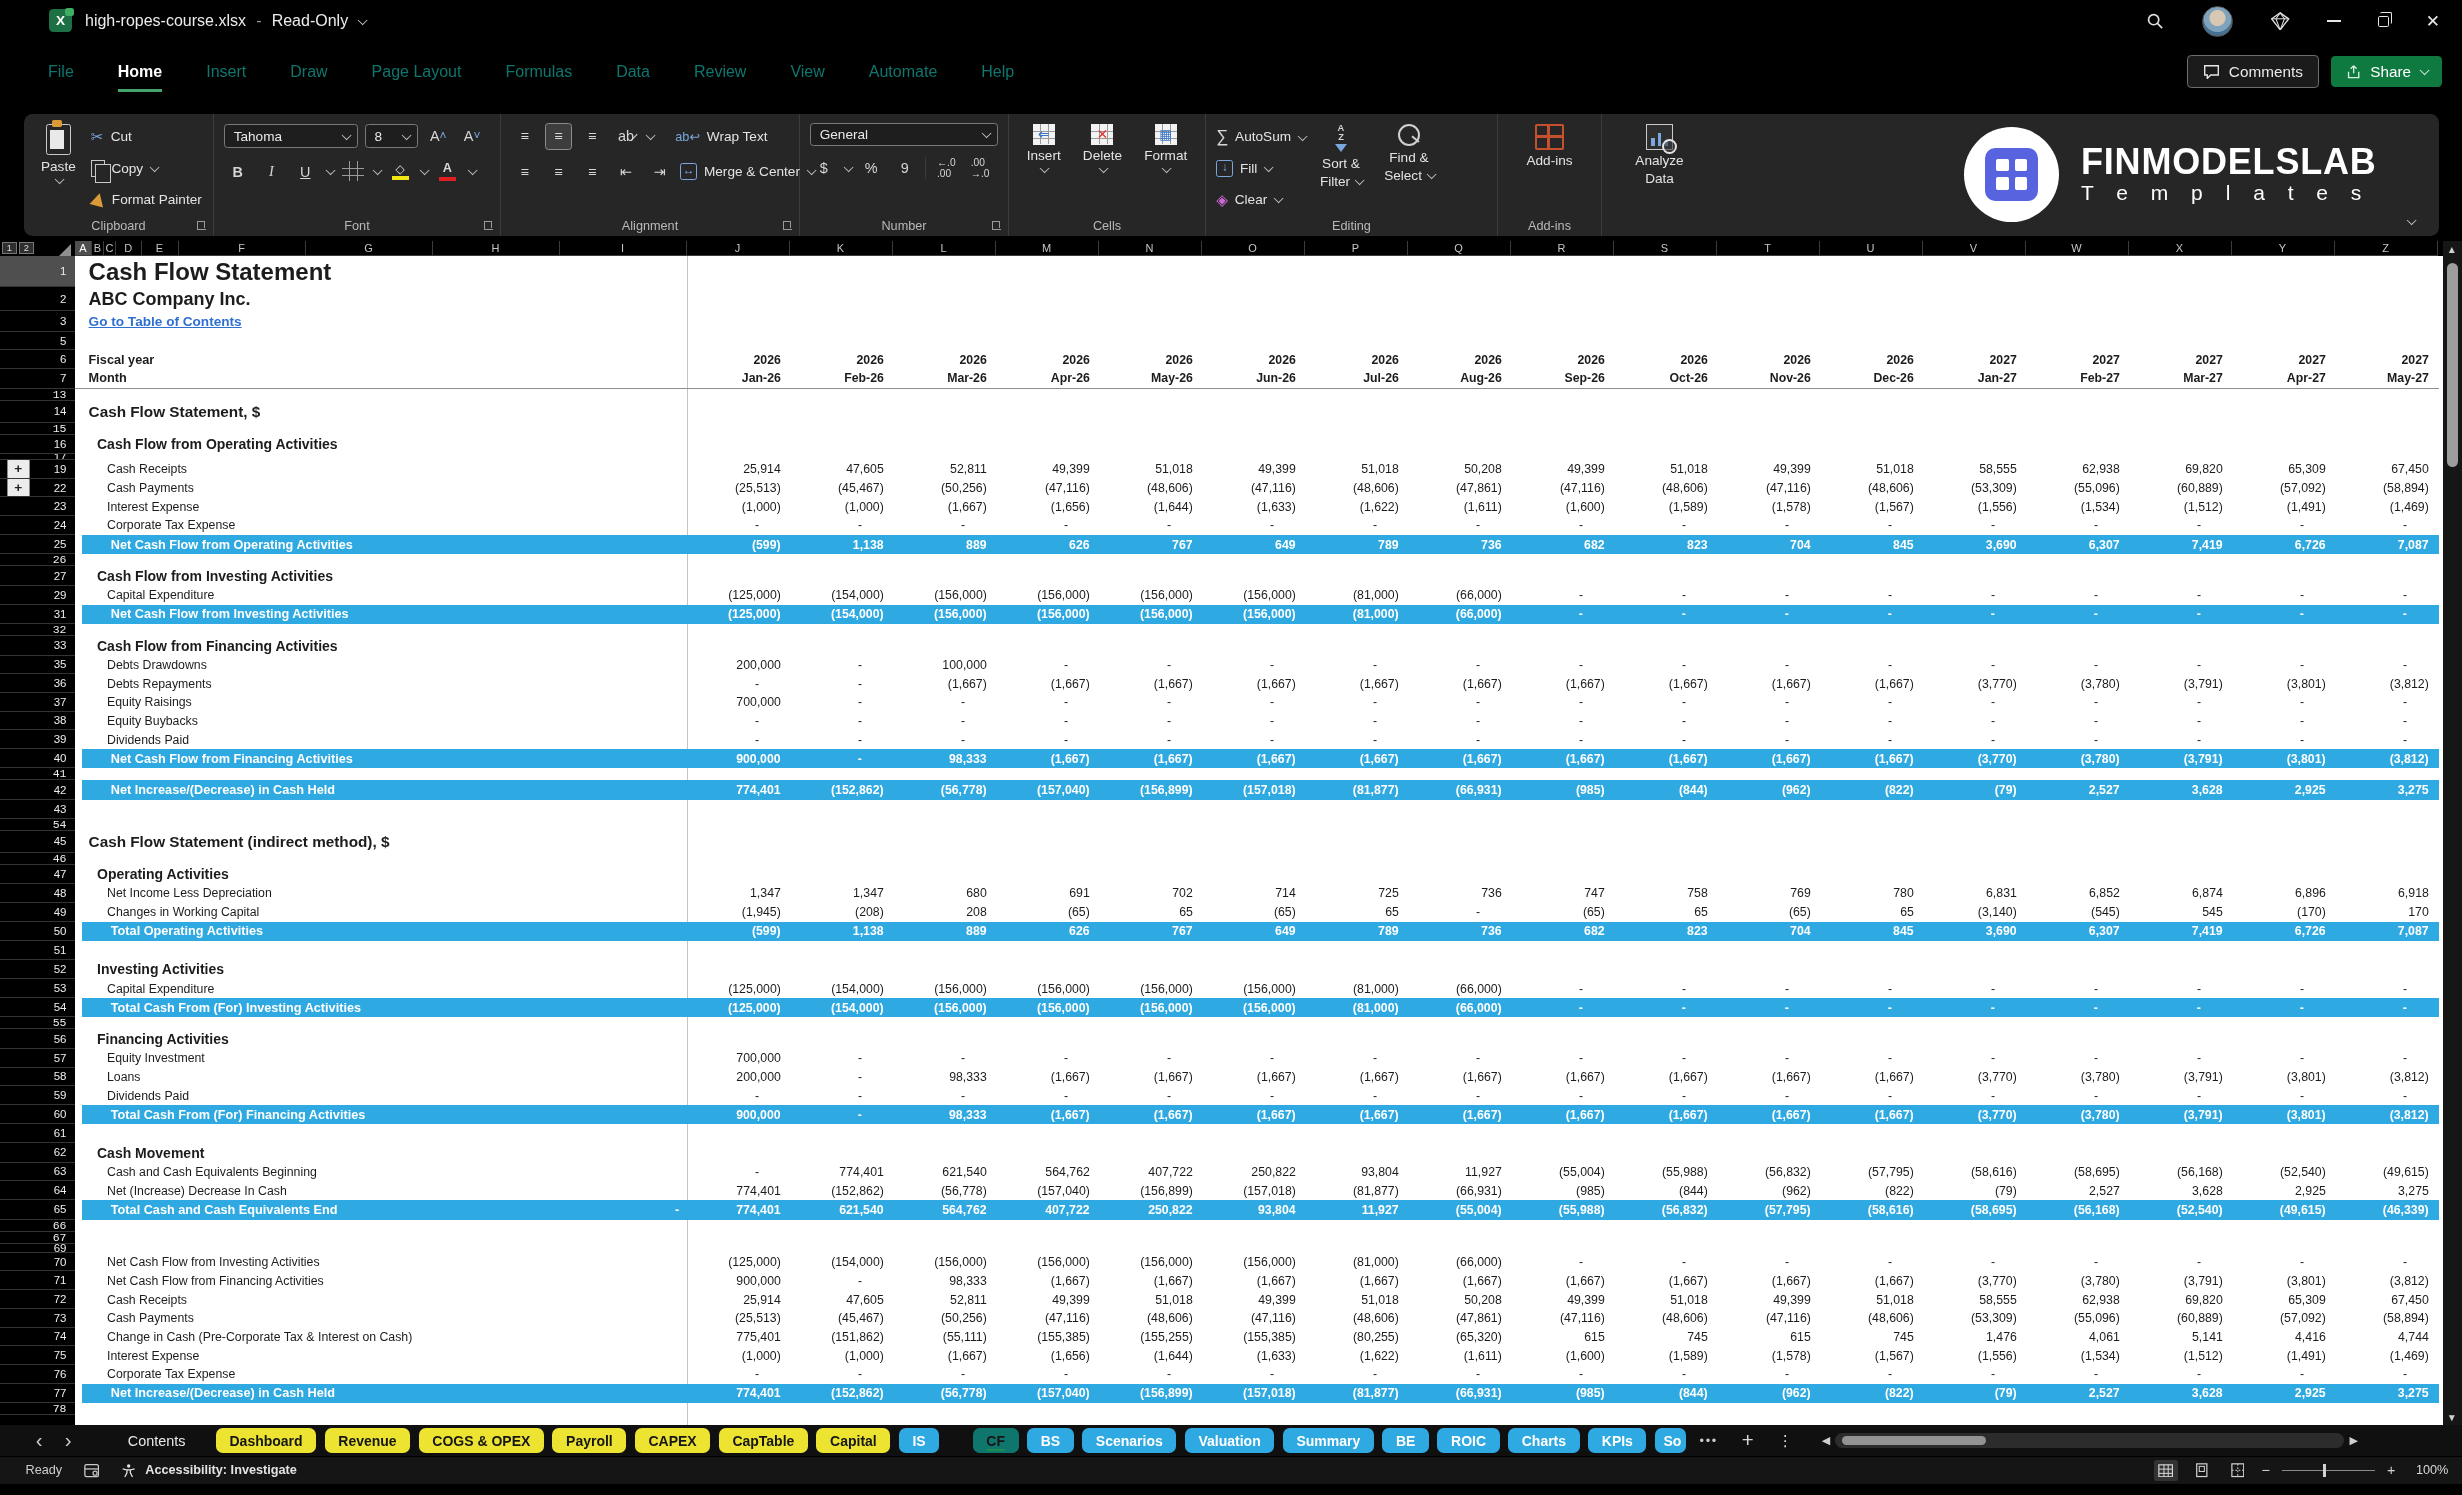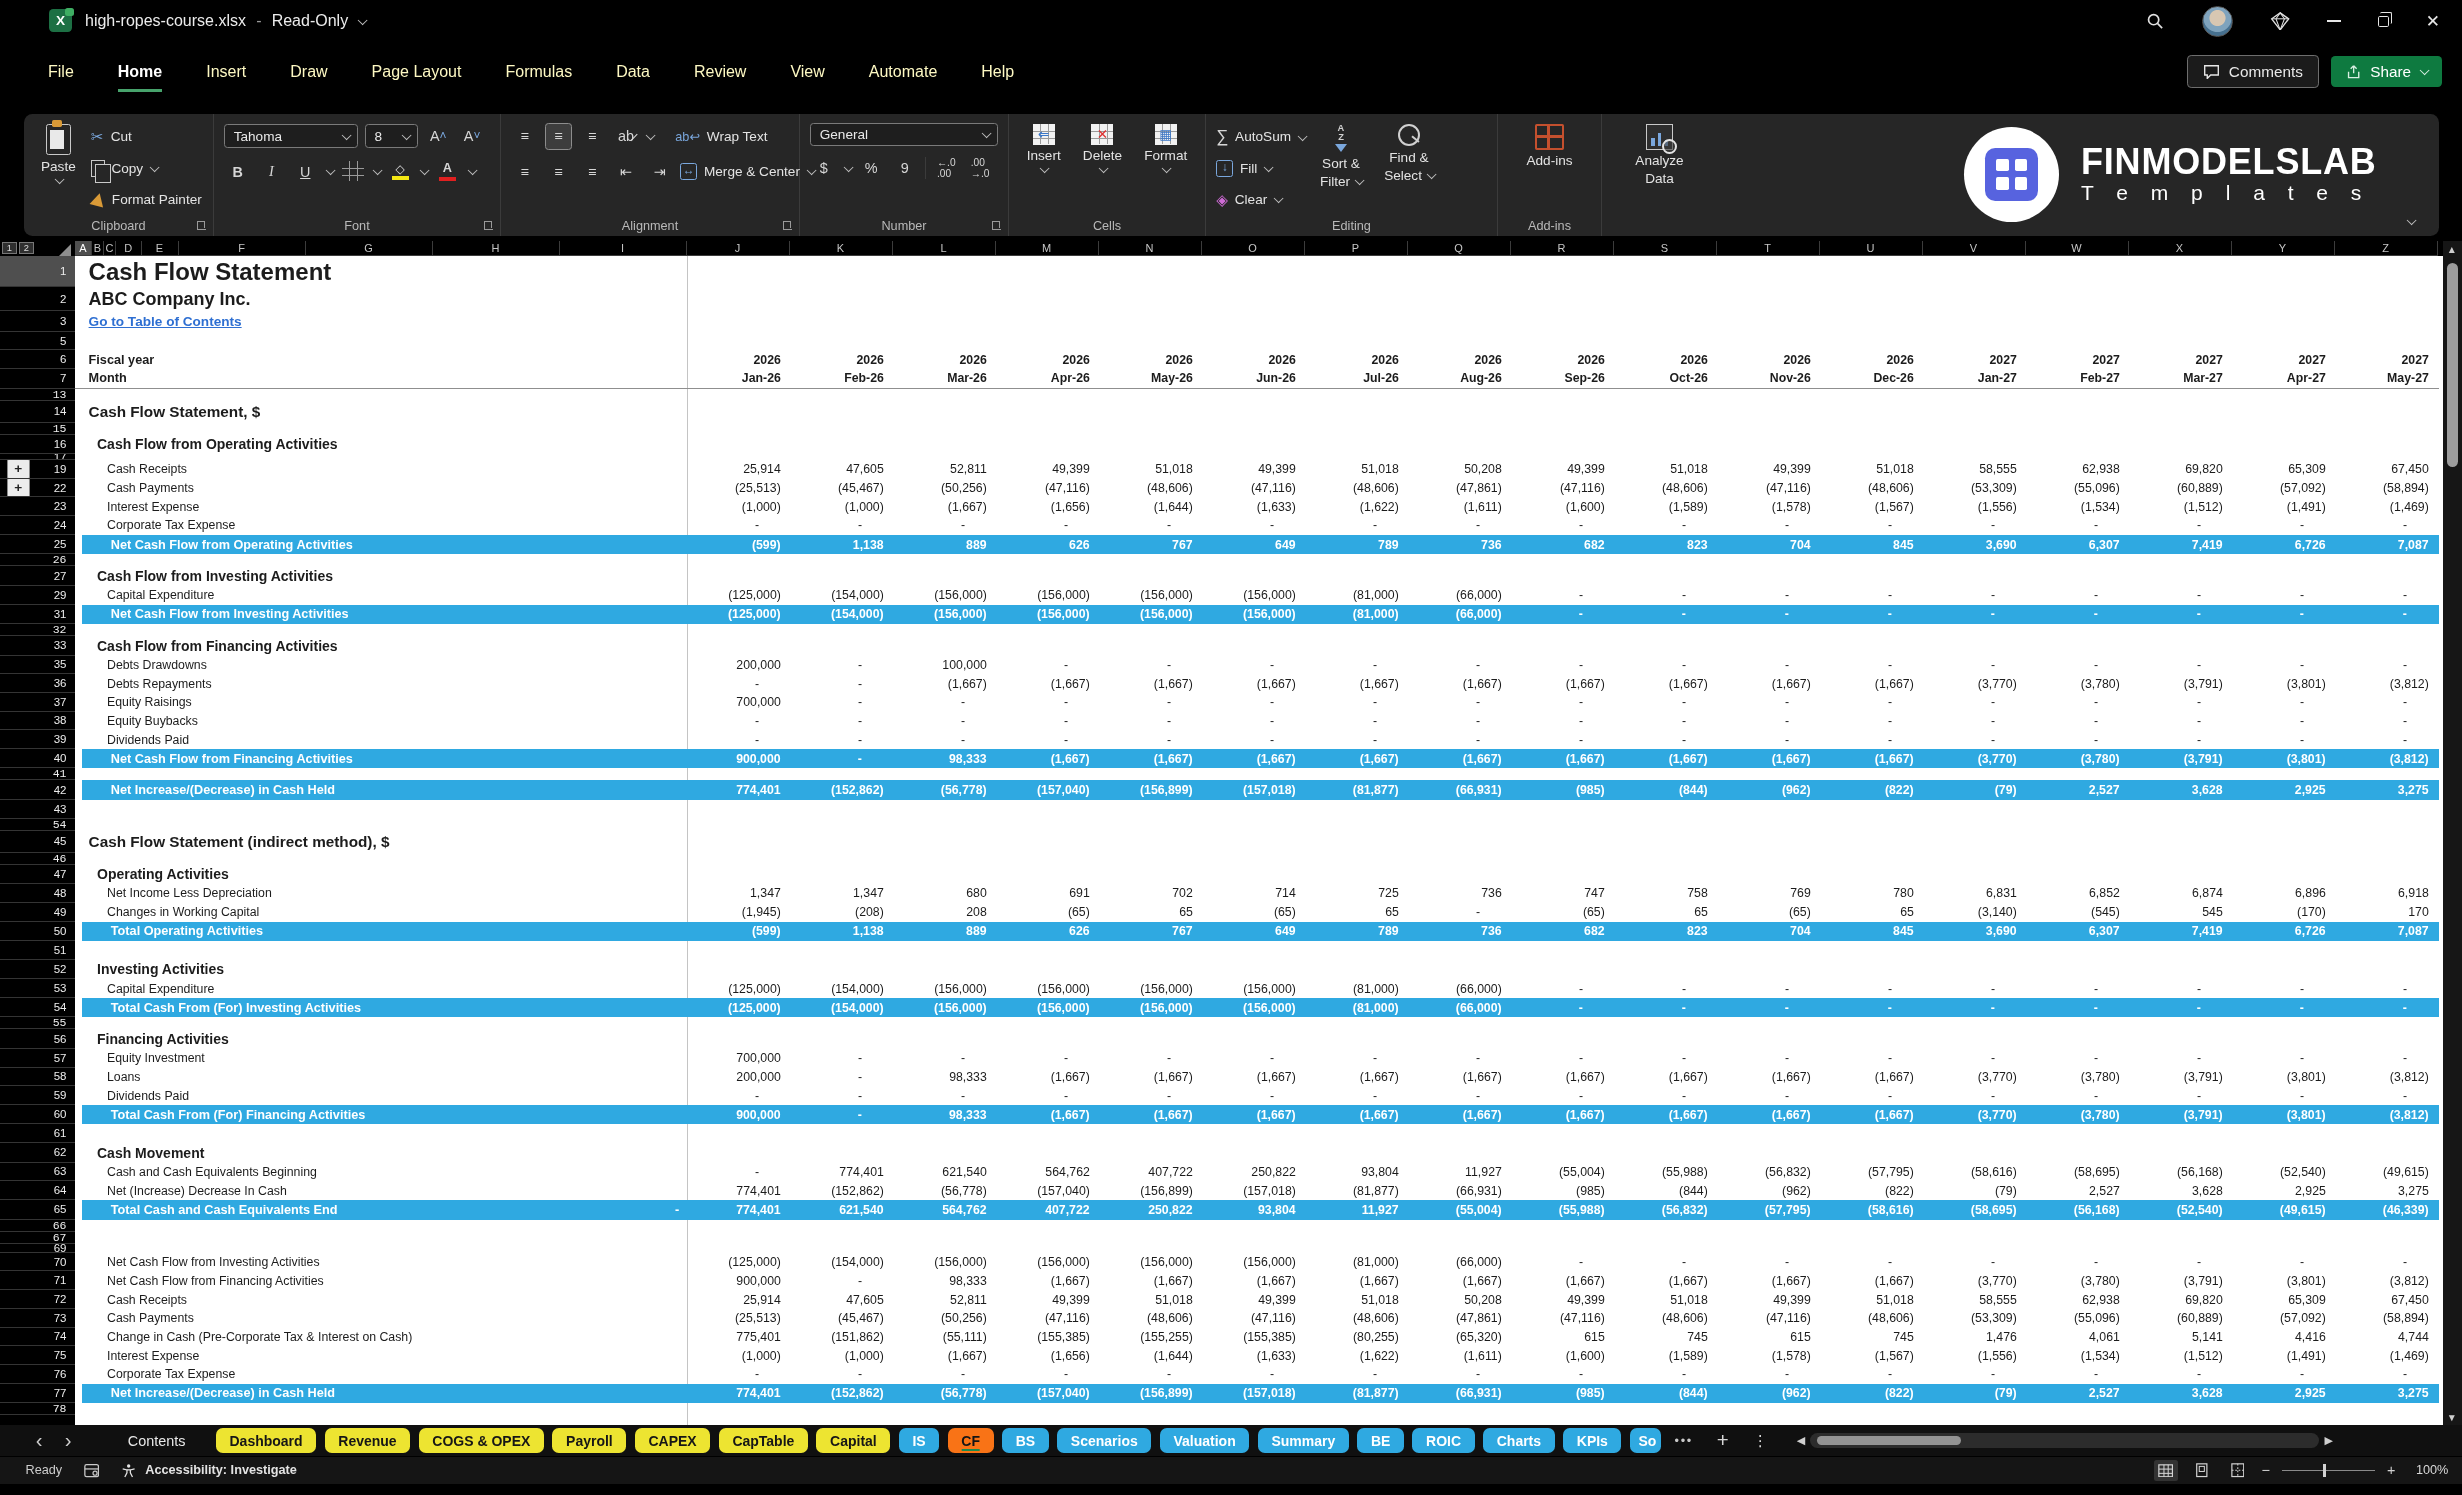--- a/index.html
+++ b/index.html
@@ -17,21 +17,21 @@
   .winbtns { position:absolute; right:22px; top:5.1px; display:flex; align-items:center; gap:37px; height:32px; }
   .winbtns svg { display:block; }
   .avatar { width:31px; height:31px; border-radius:50%; background:radial-gradient(circle at 50% 38%, #d8c7b2 0 7.6px, #7fa3bd 8.5px 13.6px, #46708f 14.4px); border:0.8px solid #555; }
   .wmin { width:13.6px; height:1.7px; background:#e6e6e6; }
   .wrestore { position:relative; width:11px; height:11px; border:1.5px solid #e6e6e6; border-radius:1.7px; }
   .wrestore::before { content:""; position:absolute; left:1.7px; top:-4.2px; width:10.2px; height:10.2px; border-top:1.5px solid #e6e6e6; border-right:1.5px solid #e6e6e6; border-radius:1.7px; }
   .wclose { color:#e6e6e6; font-size:17px; line-height:17px; }
 
   
   .menubar { position:absolute; left:0; top:48px; width:100%; height:48px; display:flex; align-items:center; gap:44px; padding-left:48px; }
-  .menuitem { color:#fef9c3; font-size:16px; cursor:default; }
+  .menuitem { color:#0f766e; font-size:16px; cursor:default; }
   .menuitem.active { color:#fff; font-weight:700; padding-bottom:7.6px; border-bottom:3.4px solid #47a36c; margin-bottom:-11px; }
   .menuright { position:absolute; right:20.4px; top:6.8px; display:flex; gap:12px; align-items:center; }
   .commentsbtn { display:flex; align-items:center; gap:8.5px; border:0.8px solid #6e6e6e; border-radius:4.2px; padding:6.8px 15.3px; color:#e8e8e8; font-size:15.3px; background:#1b1b1b; }
   .sharebtn { display:flex; align-items:center; gap:8.5px; border-radius:4.2px; padding:6.8px 15.3px; color:#fff; font-size:15.3px; background:#0e7a40; font-weight:400; }
   .sharebtn .caret { border-color:#d8efe2; }
 
   
   .ribbon { position:absolute; left:24px; top:114px; width:2415px; height:122px; background:#262626; border-radius:8.5px; display:flex; }
   .rgroup { position:relative; border-right:0.8px solid #3b3b3b; padding:8.5px 10.2px 22px 10.2px; flex:none; }
   .glabel { position:absolute; bottom:3.4px; left:0; width:100%; text-align:center; color:#b9b9b9; font-size:12.7px; }
@@ -123,21 +123,21 @@
   .vthumb { position:absolute; left:3.4px; top:22px; width:11px; height:204px; background:#9d9d9d; border-radius:6px; }
   .varrow { position:absolute; left:3.4px; color:#cfcfcf; font-size:10.2px; }
 
   
   .tabbar { position:absolute; left:0; top:1425px; width:100%; height:31px; background:#101010; display:flex; align-items:center; gap:8.5px; padding-left:29px; }
   .tnav { color:#cfcfcf; font-size:20.4px; line-height:20.4px; padding:0 6.8px; }
   .stab { height:24.6px; display:flex; align-items:center; padding:0 13.6px; border-radius:6.8px; font-size:14px; font-weight:700; white-space:nowrap; flex:none; }
   .stab.plain { background:transparent; color:#e9e9e9; font-weight:400; font-size:14.4px; margin:0 22px 0 41px; padding:0; }
   .stab.yellow { background:#ede431; color:#161616; }
   .stab.blue { background:#2fa9e1; color:#fff; }
-  .stab.active { background:#f97316; color:#151515; position:relative; }
+  .stab.active { background:#0f766e; color:#151515; position:relative;margin-left:25px; }
   .stab.active::after { content:""; position:absolute; left:50%; transform:translateX(-50%); bottom:1.7px; width:18.7px; height:2.5px; background:#1d8a4e; }
   .stab.cut { width:31px; overflow:hidden; padding:0 0 0 8.5px; }
   .tabdots { color:#c9c9c9; font-size:12.7px; letter-spacing:1.7px; margin-left:5.1px; }
   .tabplus { color:#d6d6d6; font-size:20.4px; margin-left:15.3px; }
   .tabkebab { color:#d6d6d6; font-size:15.3px; margin-left:15.3px; letter-spacing:0; }
   .hscroll { margin-left:20.4px; display:flex; align-items:center; gap:5.1px; }
   .htrack { width:509px; height:14.4px; background:#2c2c2c; border-radius:7.6px; position:relative; }
   .hthumb { position:absolute; left:6.8px; top:2.5px; width:144px; height:9.3px; background:#939393; border-radius:5.1px; }
   .harrow { color:#cfcfcf; font-size:11px; }
 

